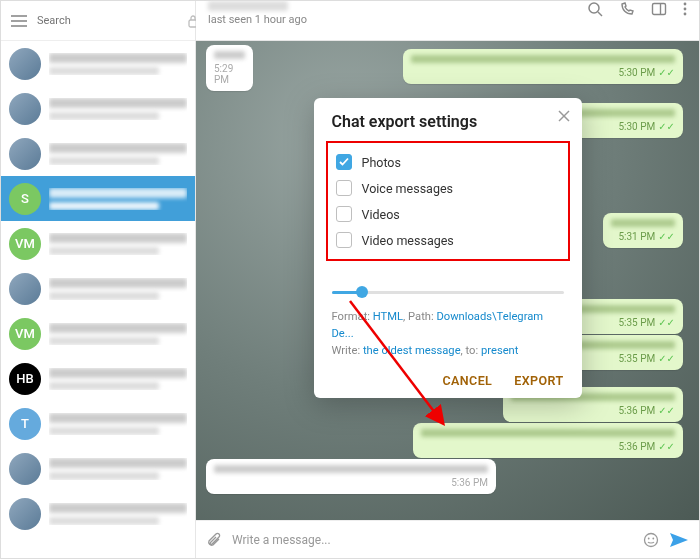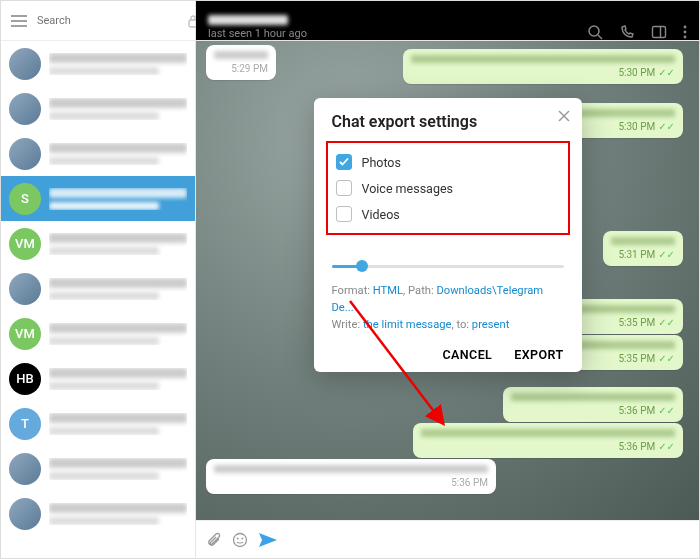--- a/index.html
+++ b/index.html
@@ -30,21 +30,21 @@
 .chat-meta { flex: 1; overflow: hidden; }
 .chat-name { height: 10px; border-radius: 2px; background: #ccc; filter: blur(2px); margin-bottom: 4px; }
 .chat-sub  { height: 8px; border-radius: 2px; background: #ddd; filter: blur(2px); width: 80%; }
 .chat-item.active .chat-name { background: #fff; opacity: .8; }
 .chat-item.active .chat-sub  { background: #eaf4fb; }
 
 .av-photo { background: linear-gradient(135deg,#8fa7bd,#5b7b97); }
 
 
 .main { flex: 1; display: flex; flex-direction: column; background: #aeb9b3; position: relative; min-width: 0; }
-.chat-header { height: 40px; background: #000000; border-bottom: 1px solid #e6e6e6; display: flex; align-items: flex-end; padding: 0 12px; gap: 16px; }
+.chat-header { height: 40px; background: #ffffff; border-bottom: 1px solid #e6e6e6; display: flex; align-items: flex-start; padding: 0 12px; gap: 16px; }
 .chat-header .info { flex: 1; display: flex; flex-direction: column; justify-content: center; }
 .chat-header .info .hn { height: 10px; width: 80px; background: #ddd; filter: blur(2px); border-radius: 2px; margin-bottom: 2px; }
 .chat-header .sub { font-size: 11px; color: #888; }
 .hbtn { color: #888; }
 
 .messages { flex: 1; position: relative; overflow: hidden; background: radial-gradient(circle at 30% 20%, #9aa7a4, #6f7e7a 50%, #4c5a55 100%); }
 .bubble { position: absolute; background: #e3f7cb; border-radius: 8px; padding: 6px 8px; font-size: 11px; color: #333; display: flex; flex-direction: column; box-shadow: 0 1px 1px rgba(0,0,0,.1); }
 .bubble .blur { height: 8px; background: #aecb8f; filter: blur(2px); border-radius: 2px; margin-bottom: 4px; }
 .bubble .time { align-self: flex-end; font-size: 10px; color: #6b9c4a; display: flex; align-items: center; gap: 3px; }
 .bubble .time .ticks { color: #5dc452; }
@@ -65,21 +65,21 @@
 .cb { width: 16px; height: 16px; border: 1px solid #bfbfbf; border-radius: 3px; display: flex; align-items: center; justify-content: center; }
 .cb.checked { background: #40a7e3; border-color: #40a7e3; color: #fff; }
 .size-limit { font-size: 11px; color: #888; margin-left: auto; }
 .slider { position: relative; height: 18px; margin: 2px 0 8px 0; }
 .slider .track { position: absolute; left: 0; right: 0; top: 8px; height: 3px; background: #e0e0e0; border-radius: 2px; }
 .slider .fill  { position: absolute; left: 0; width: 30px; top: 8px; height: 3px; background: #40a7e3; border-radius: 2px; }
 .slider .knob  { position: absolute; left: 24px; top: 3px; width: 12px; height: 12px; background: #40a7e3; border-radius: 50%; }
 .fmt, .from { font-size: 11.2px; color: #888; line-height: 1.5; }
 .fmt a, .from a { color: #168acd; text-decoration: none; }
 .actions { display: flex; justify-content: flex-end; gap: 22px; margin-top: 14px; }
-.actions button { background: none; border: none; font-size: 12.5px; font-weight: 600; color: #000000; letter-spacing: .4px; }
+.actions button { background: none; border: none; font-size: 12.5px; font-weight: 600; color: #a16207; letter-spacing: .4px; }
 
 
 .arrow-svg { position: absolute; left: 340px; top: 296px; pointer-events: none; }
 
 svg { display: block; }
 </style>
 </head>
 <body>
 
 <div class="window">
@@ -211,33 +211,33 @@
         <span class="hbtn">
             <svg width="4" height="16">
               <circle cx="2" cy="3" r="1.4" fill="#888"></circle>
               <circle cx="2" cy="8" r="1.4" fill="#888"></circle>
               <circle cx="2" cy="13" r="1.4" fill="#888"></circle>
             </svg>
           </span>
       </div>
 
       <div class="messages" id="messages">
-          <div class="bubble in" style="left: 10px; top: 4px; width: 70px;">
+          <div class="bubble in" style="left: 10px; top: 4px; width: 47px;">
             <div class="blur"></div>
             <div class="time">5:29 PM</div>
           </div>
           <div class="bubble out" style="right: 16px; top: 8px; width: 280px;">
             <div class="blur"></div>
             <div class="time">5:30 PM<span class="ticks">✓✓</span></div>
           </div>
           <div class="bubble out" style="right: 16px; top: 62px; width: 140px;">
             <div class="blur"></div>
             <div class="time">5:30 PM<span class="ticks">✓✓</span></div>
           </div>
-          <div class="bubble out" style="right: 16px; top: 190px; width: 80px;">
+          <div class="bubble out" style="right: 16px; top: 172px; width: 80px;">
             <div class="blur"></div>
             <div class="time">5:31 PM<span class="ticks">✓✓</span></div>
           </div>
           <div class="bubble out" style="right: 16px; top: 258px; width: 180px;">
             <div class="blur"></div>
             <div class="time">5:35 PM<span class="ticks">✓✓</span></div>
           </div>
           <div class="bubble out" style="right: 16px; top: 294px; width: 180px;">
             <div class="blur"></div>
             <div class="time">5:35 PM<span class="ticks">✓✓</span></div>
@@ -255,20 +255,21 @@
             <div class="time">5:36 PM</div>
           </div>
         </div>
 
       <div class="composer">
         <span>
             <svg width="16" height="16">
               <path d="M13 7l-6 6a3 3 0 01-4-4l7-7a2 2 0 013 3l-7 7a1 1 0 01-1.5-1.5L10 5" fill="none" stroke="#999" stroke-width="1.3"></path>
             </svg>
           </span>
+        <span class="msg">Write a message...</span>
         <span>
             <svg width="16" height="16">
               <circle cx="8" cy="8" r="6.5" fill="none" stroke="#999" stroke-width="1.3"></circle>
               <circle cx="5.7" cy="6.5" r=".9" fill="#999"></circle>
               <circle cx="10.3" cy="6.5" r=".9" fill="#999"></circle>
               <path d="M5 10c1 1.3 5 1.3 6 0" fill="none" stroke="#999" stroke-width="1.2"></path>
             </svg>
           </span>
         <span>
             <svg width="20" height="16">
@@ -299,33 +300,37 @@
             <span>Photos</span>
           </div>
           <div class="opt">
             <span class="cb"></span>
             <span>Voice messages</span>
           </div>
           <div class="opt">
             <span class="cb"></span>
             <span>Videos</span>
           </div>
+          <div class="opt">
+            <span class="cb"></span>
+            <span>Video messages</span>
+          </div>
         </div>
 
       <div class="slider">
         <div class="track"></div>
           <div class="fill"></div>
           <div class="knob"></div>
       </div>
 
       <div class="fmt">
         <span>Format: </span><a href="#">HTML</a><span>, Path: </span><a href="#">Downloads\Telegram De...</a>
       </div>
       <div class="from">
-        <span>Write: </span><a href="#">the limit message</a><span>, to: </span><a href="#">present</a>
+        <span>Write: </span><a href="#">the oldest message</a><span>, to: </span><a href="#">present</a>
       </div>
 
       <div class="actions">
         <button>CANCEL</button>
         <button>EXPORT</button>
       </div>
     </div>
   </div>
 
   <svg class="arrow-svg" width="120" height="150">

